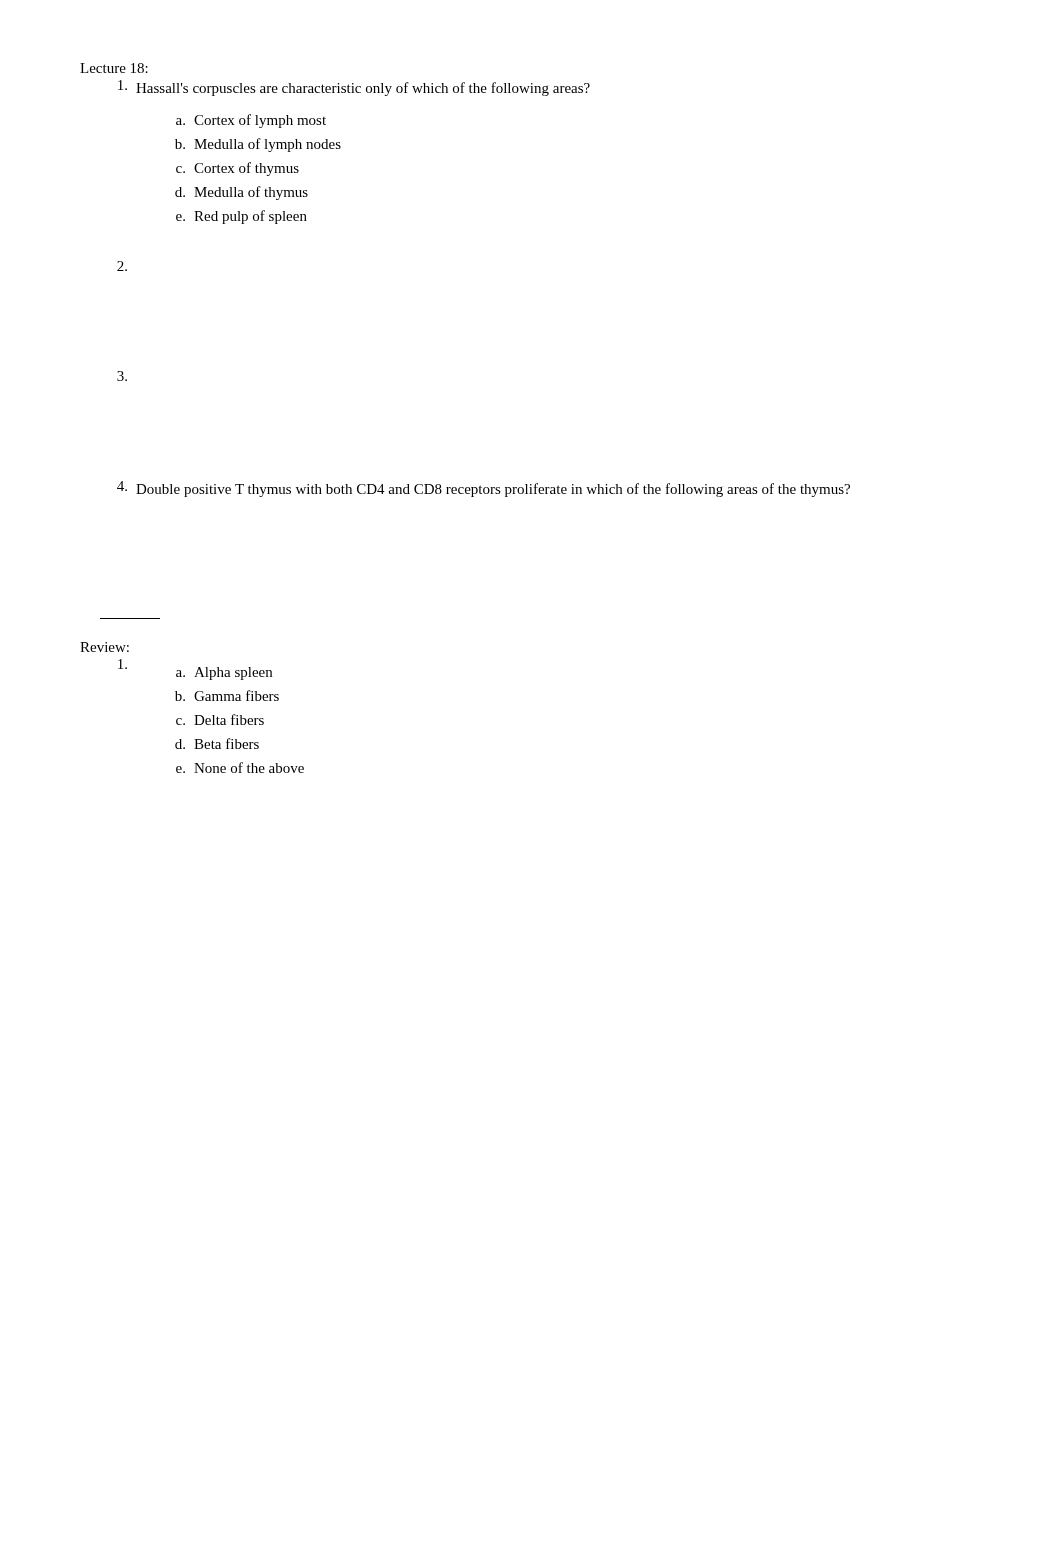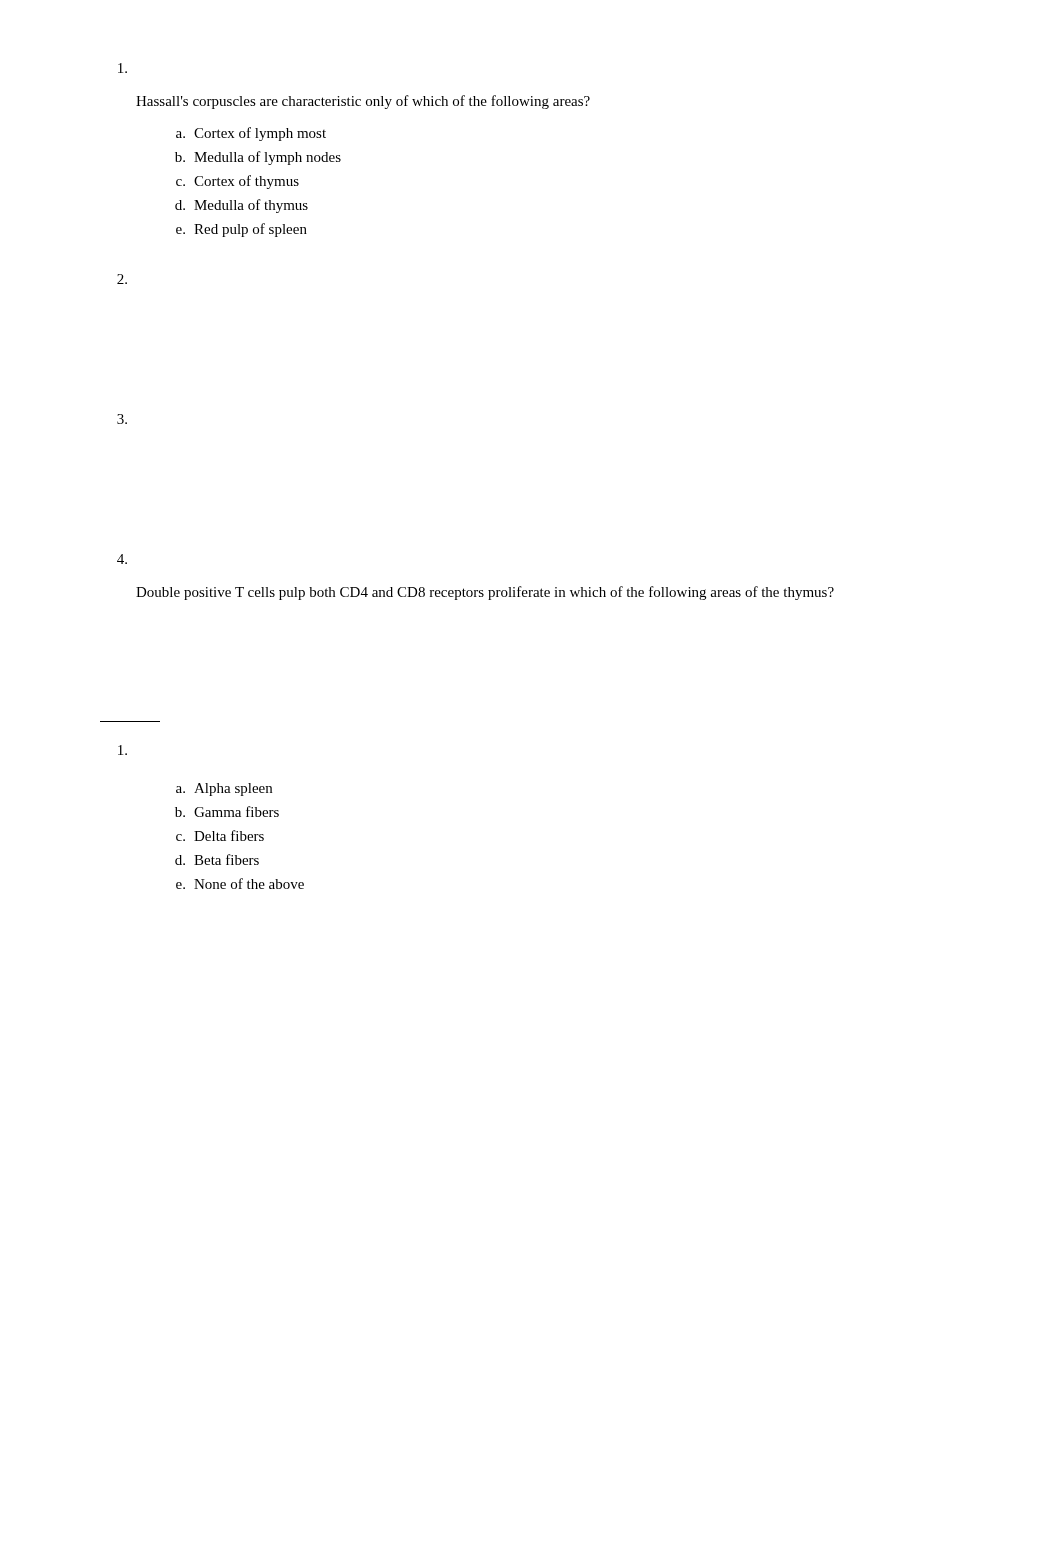--- a/index.html
+++ b/index.html
@@ -29,21 +29,20 @@
       gap: 8px;
     }
 
     .question-number {
       min-width: 28px;
       text-align: right;
     }
 
     .question-content {
       flex: 1;
-      margin-top: 30px;
     }
 
     .question-text {
       line-height: 1.5;
       margin-bottom: 8px;
     }
 
     .answer-list {
       list-style: none;
       margin-left: 30px;
@@ -69,20 +68,21 @@
     }
 
     .spacer-large {
       height: 80px;
     }
   </style>
 </head>
 <body>
 
 <div>
+  <p>Lecture 18:</p>
 
   <ol class="questions-list">
 
     <li class="question-item">
       <span class="question-number">1.</span>
       <div class="question-content">
         <p class="question-text">Hassall's corpuscles are characteristic only of which of the following areas?</p>
         <ol class="answer-list">
           <li class="answer-item">
             <span class="answer-letter">a.</span>
@@ -118,31 +118,32 @@
     <li class="question-item">
       <span class="question-number">3.</span>
       <div class="question-content">
         <div class="spacer-large"></div>
       </div>
     </li>
 
     <li class="question-item">
       <span class="question-number">4.</span>
       <div class="question-content">
-        <p class="question-text">Double positive T cells pulp both CD4 and CD8 receptors proliferate in which of the following areas of the thymus?</p>
+        <p class="question-text">Double positive T thymus with both CD4 and CD8 receptors proliferate in which of the following areas of the thymus?</p>
         <div class="spacer-large"></div>
       </div>
     </li>
 
   </ol>
 </div>
 
 <hr class="divider">
 
 <div>
+  <p>Review:</p>
 
   <ol class="questions-list">
 
     <li class="question-item">
       <span class="question-number">1.</span>
       <div class="question-content">
         <ol class="answer-list">
           <li class="answer-item">
             <span class="answer-letter">a.</span>
             <span>Alpha spleen</span>

